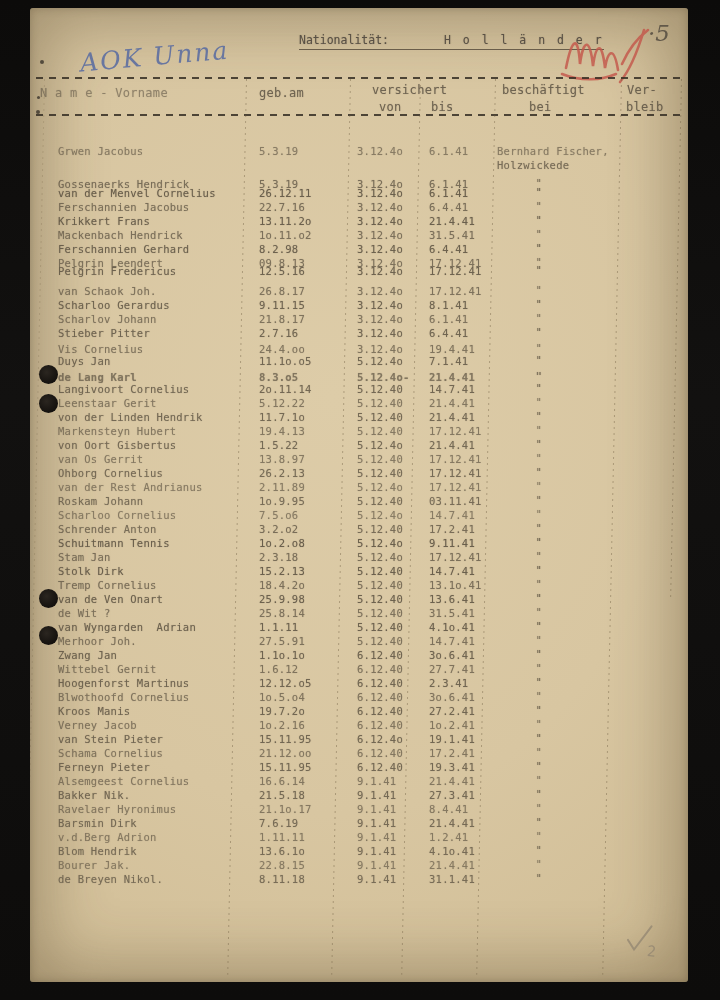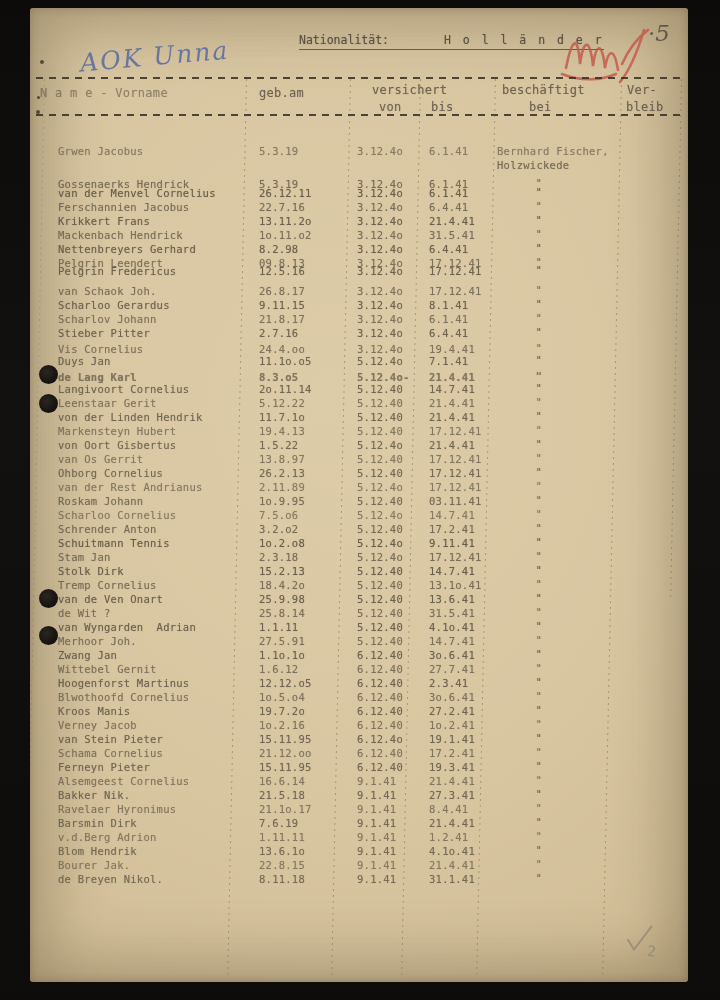--- a/index.html
+++ b/index.html
@@ -130,21 +130,21 @@
           <span class="c-ditto ink">"</span>
         </div>
         <div class="row" style="top: 221px; opacity: 0.76;">
           <span class="c-name ink">Mackenbach Hendrick</span>
           <span class="c-geb ink">1o.11.o2</span>
           <span class="c-von ink">3.12.4o</span>
           <span class="c-bis ink">31.5.41</span>
           <span class="c-ditto ink">"</span>
         </div>
         <div class="row" style="top: 235px; opacity: 0.88;">
-          <span class="c-name ink">Nettenbreyers Gerhard</span>
+          <span class="c-name ink">Ferschannien Gerhard</span>
           <span class="c-geb ink">8.2.98</span>
           <span class="c-von ink">3.12.4o</span>
           <span class="c-bis ink">6.4.41</span>
           <span class="c-ditto ink">"</span>
         </div>
         <div class="row" style="top: 249px; opacity: 0.75;">
           <span class="c-name ink">Pelgrin Leendert</span>
           <span class="c-geb ink">09.8.13</span>
           <span class="c-von ink">3.12.4o</span>
           <span class="c-bis ink">17.12.41</span>

